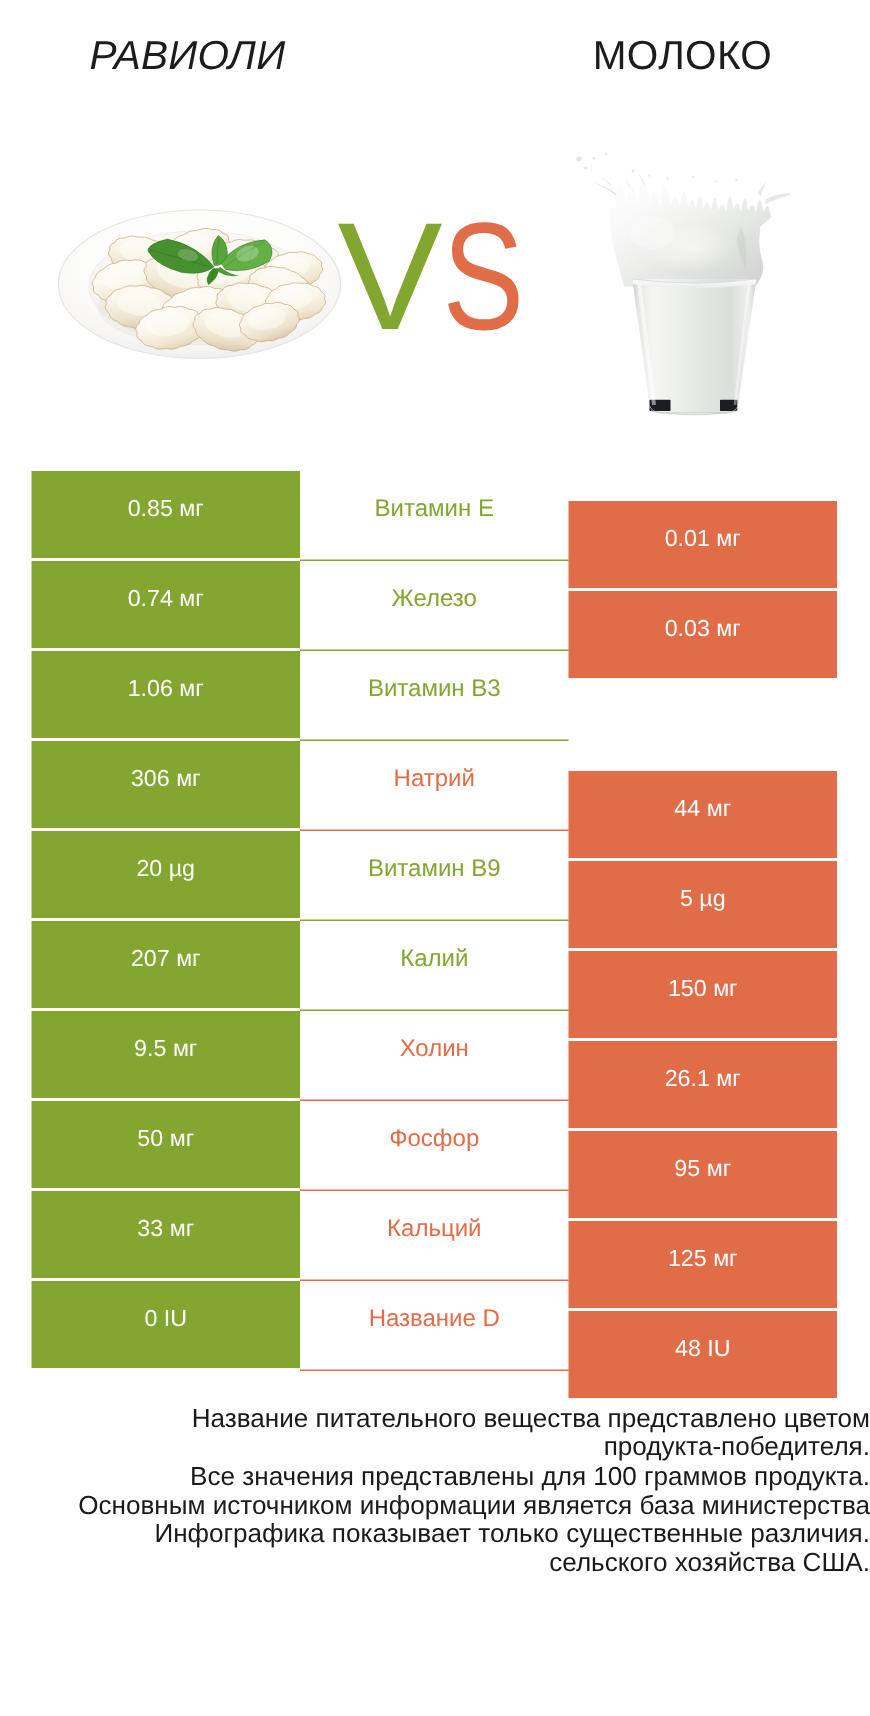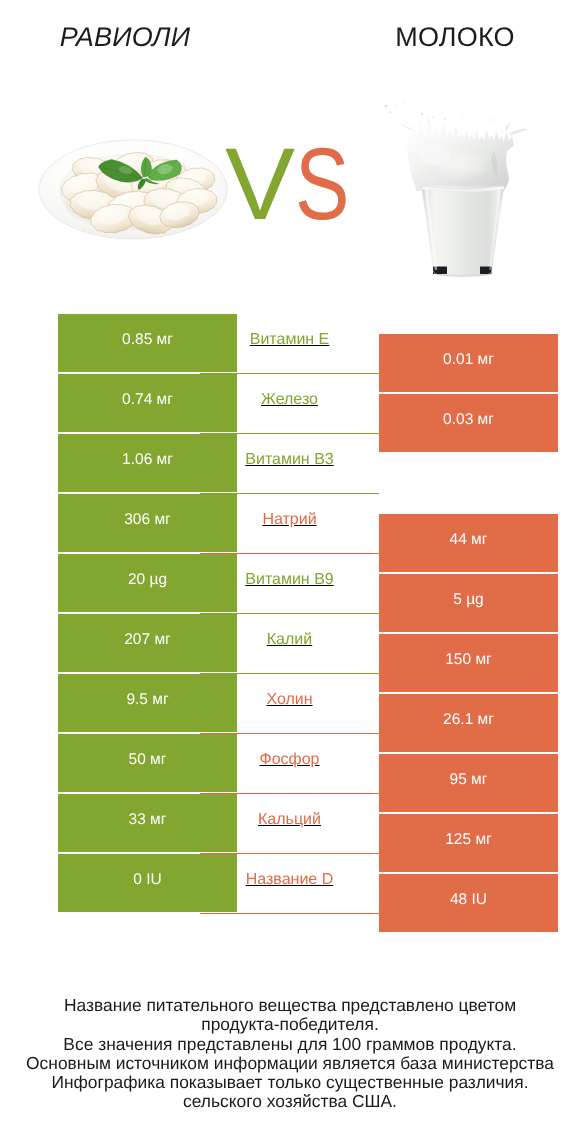--- a/index.html
+++ b/index.html
@@ -17,26 +17,26 @@
   .rv.a{fill:url(#rga);}
   .rv.b{fill:url(#rgb);}
   .vs{position:absolute;left:0;top:133px;width:580px;font-size:102px;line-height:1;}
   .vs .v{position:absolute;left:225px;top:0;display:block;transform:scaleX(1.03);transform-origin:left top;}
   .vs .s{position:absolute;left:295px;top:0;display:block;transform:scaleX(.80);transform-origin:left top;}
   .vs .v{color:#83a630;}
   .vs .s{color:#e06c48;}
   .table{position:absolute;left:0;top:314px;width:580px;}
   .row{position:relative;height:60px;}
   .cell{position:absolute;top:0;height:57.5px;}
-  .cl{left:21px;width:179px;background:#83a630;margin-left:37px;}
+  .cl{left:21px;width:179px;background:#83a630;}
   .cr{left:379px;width:179px;background:#e06c48;margin-top:20px;}
-  .cm{left:200px;width:179px;height:59px;text-decoration:underline;}
+  .cm{left:200px;width:179px;height:59px;}
   .val{color:#fff;font-size:15.5px;text-align:center;line-height:51px;}
   .lbl{text-align:center;line-height:52px;font-size:16px;}
-  .foot{position:absolute;left:0;top:996px;width:580px;text-align:center;font-size:17.4px;color:#1a1a1a;line-height:19.3px;}
+  .foot{position:absolute;left:0;top:936px;width:580px;text-align:right;font-size:17.4px;color:#1a1a1a;line-height:19.3px;}
 </style>
 </head>
 <body>
 
 <div class="page">
   <div class="hdr">
     <div class="ttl l">РАВИОЛИ</div>
     <div class="ttl r">МОЛОКО</div>
     <svg class="pic ravioli" viewBox="0 0 200 110" xmlns="http://www.w3.org/2000/svg">
         <defs>

